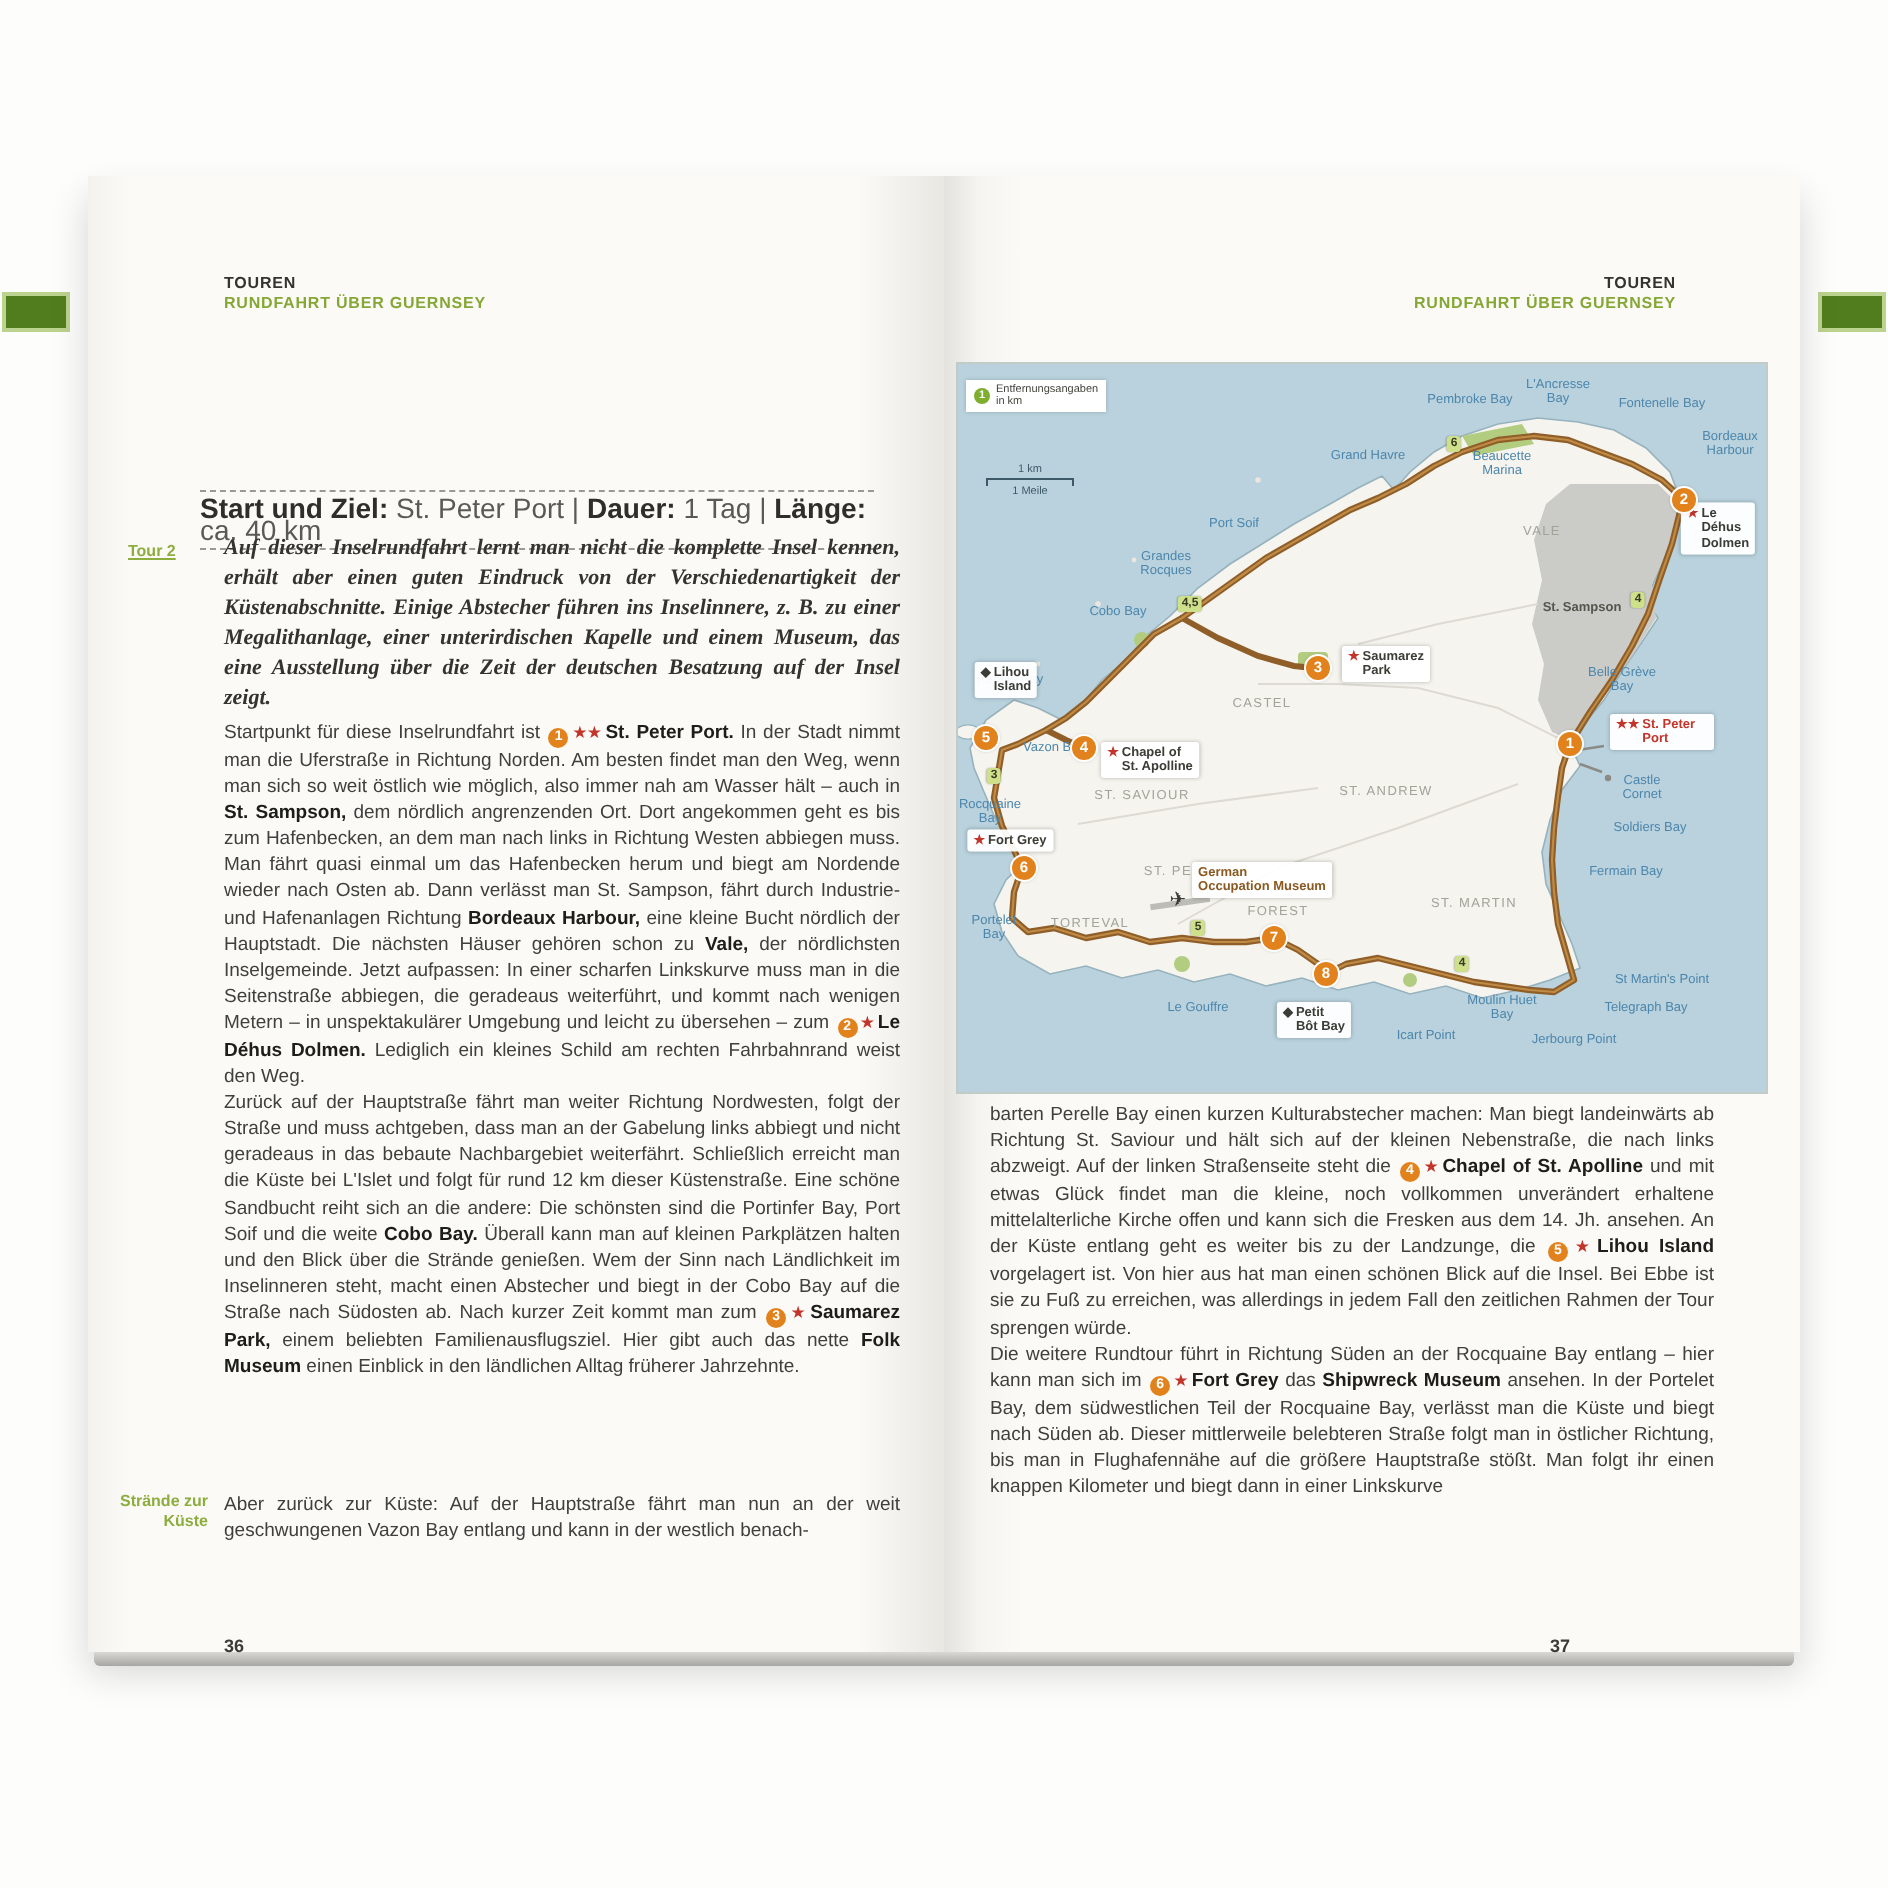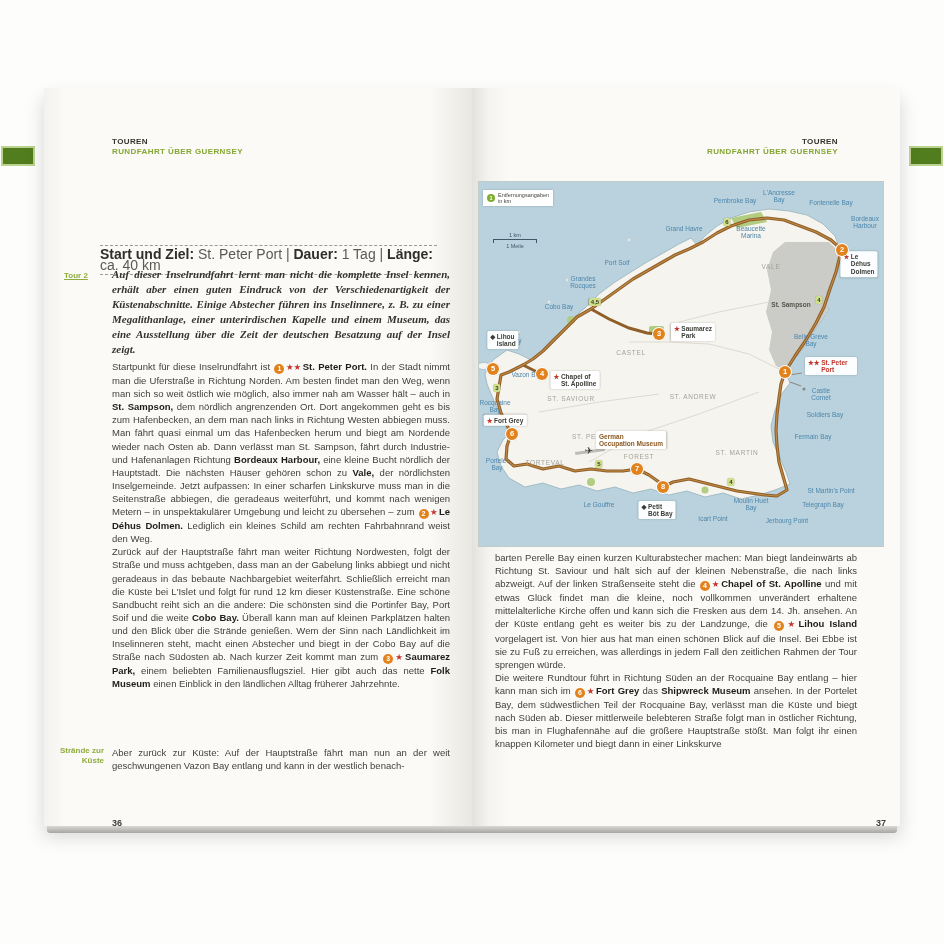--- a/index.html
+++ b/index.html
@@ -37,21 +37,21 @@
   .body-l{position:absolute;left:112px;top:360px;width:338px;}
   .body-l3{position:absolute;left:112px;top:746px;width:338px;}
   .body-r{position:absolute;left:495px;top:551px;width:362px;}
   .bodytxt p{margin:0;}
   .bold{font-weight:bold;color:#1d1d1a;}
   .wpb{display:inline-block;width:10px;height:10px;border-radius:50%;background:#e2821c;
        color:#fff;font-weight:bold;font-size:7px;line-height:10px;text-align:center;
        vertical-align:-1px;margin:0 1px;}
   .st{color:#c2352b;font-size:8.5px;letter-spacing:-1px;margin-right:2px;}
   .pagenum{position:absolute;top:792px;font-size:9px;font-weight:bold;color:#3c3c38;margin-top:26px;}
-  .pagenum.pl{left:112px;} .pagenum.pr{left:848px;width:38px;text-align:right;}
+  .pagenum.pl{left:112px;} .pagenum.pr{left:775px;width:38px;}
   
   .map{position:absolute;left:478px;top:181px;width:404px;height:364px;background:#b9d2dd;
        overflow:hidden;border:1px solid #c2cbc8;}
   .map svg{position:absolute;left:0;top:0;}
   .ml{position:absolute;transform:translate(-50%,-50%);white-space:pre-line;text-align:center;z-index:3;}
   .water{color:#4d86ac;font-size:6.5px;line-height:7px;}
   .area{color:#a3a39a;font-size:6.5px;line-height:7px;letter-spacing:.7px;}
   .town{color:#55554e;font-size:6.5px;line-height:7px;font-weight:bold;}
   .dist{background:#cfe08a;border-radius:2px;padding:0 2px;font-size:6px;line-height:8px;
         font-weight:bold;color:#3a3a28;box-shadow:0 0 1px rgba(0,0,0,.3);}

